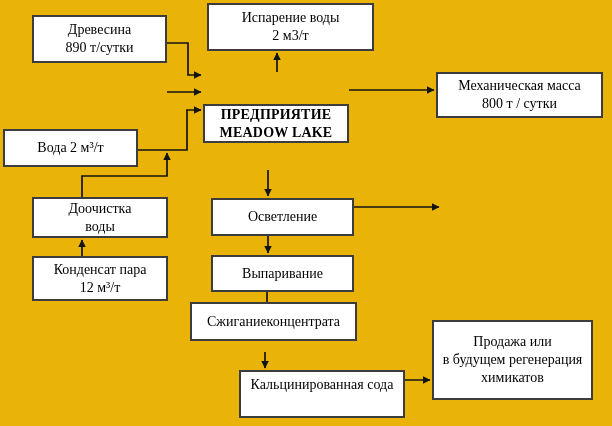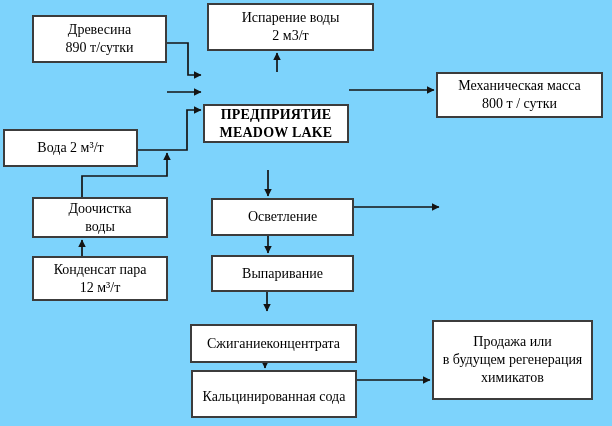--- a/index.html
+++ b/index.html
@@ -4,21 +4,21 @@
 <style>
   html, body {
     margin: 0;
     padding: 0;
     background: #ffffff;
   }
   .canvas {
     position: relative;
     width: 612px;
     height: 426px;
-    background: #7dd3fc;
+    background: #eab308;
     font-family: "Liberation Serif", "DejaVu Serif", serif;
     color: #000000;
     overflow: hidden;
   }
   .connectors {
     position: absolute;
     left: 0;
     top: 0;
     width: 612px;
     height: 426px;
@@ -38,21 +38,22 @@
     white-space: pre-line;
     padding: 1px 3px;
   }
   .box.bold {
     font-weight: bold;
     letter-spacing: 0.2px;
     margin-top: 32px;
   }
   .box.top-align {
     align-items: flex-start;
-    padding-top: 16px;
+    padding-top: 4px;
+    margin-left: 48px;
   }
 </style>
 </head>
 <body>
 
 <div class="canvas">
 
   <svg class="connectors" viewBox="0 0 612 426" xmlns="http://www.w3.org/2000/svg">
     <defs>
       <marker id="arrow" markerUnits="userSpaceOnUse" markerWidth="10" markerHeight="9" refX="7" refY="3.75" orient="auto">
@@ -93,21 +94,21 @@
 2 м3/т</div>
 
   <div class="box bold" style="left:203px;top:72px;width:146px;height:39px">ПРЕДПРИЯТИЕ
 MEADOW LAKE</div>
 
 
   <div class="box" style="left:211px;top:198px;width:143px;height:38px">Осветление</div>
 
   <div class="box" style="left:211px;top:255px;width:143px;height:37px">Выпаривание</div>
 
-  <div class="box" style="left:190px;top:324px;width:167px;height:39px">Сжиганиеконцентрата</div>
+  <div class="box" style="left:190px;top:302px;width:167px;height:39px">Сжиганиеконцентрата</div>
 
   <div class="box top-align" style="left:191px;top:370px;width:166px;height:48px">Кальцинированная сода</div>
 
   <div class="box" style="left:436px;top:72px;width:167px;height:46px">Механическая масса
 800 т / сутки</div>
 
 
   <div class="box" style="left:432px;top:320px;width:161px;height:80px">Продажа или
 в будущем регенерация
 химикатов</div>

